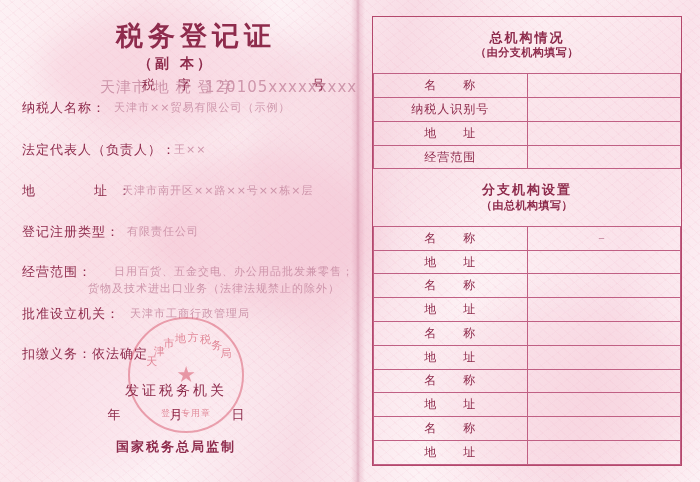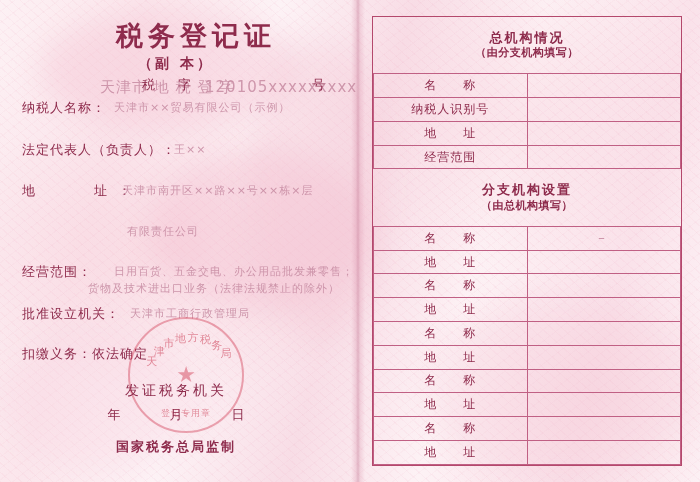--- a/index.html
+++ b/index.html
@@ -304,20 +304,21 @@
       <span class="lbl">法定代表人（负责人）：</span>
       <span class="fval" style="left:152px;">王××</span>
     </div>
 
     <div class="field f3">
       <span class="lbl sp">地　　址：</span>
       <span class="fval" style="left:100px;">天津市南开区××路××号××栋×层</span>
     </div>
 
     <div class="field f4">
+      <span class="lbl">登记注册类型：</span>
       <span class="fval" style="left:105px;">有限责任公司</span>
     </div>
 
     <div class="field f5">
       <span class="lbl">经营范围：</span>
       <span class="fval" style="left:92px;">日用百货、五金交电、办公用品批发兼零售；</span>
       <span class="fval2" style="left:66px; top:18px;">货物及技术进出口业务（法律法规禁止的除外）</span>
     </div>
 
     <div class="field f6">

